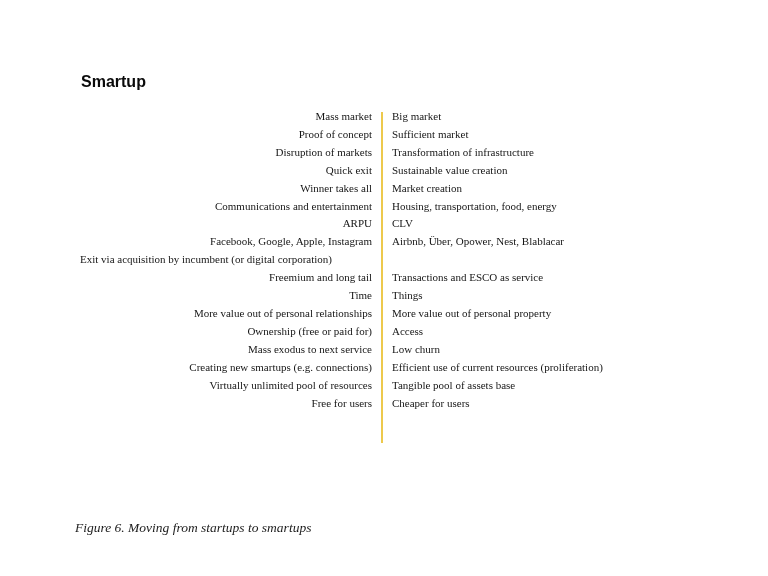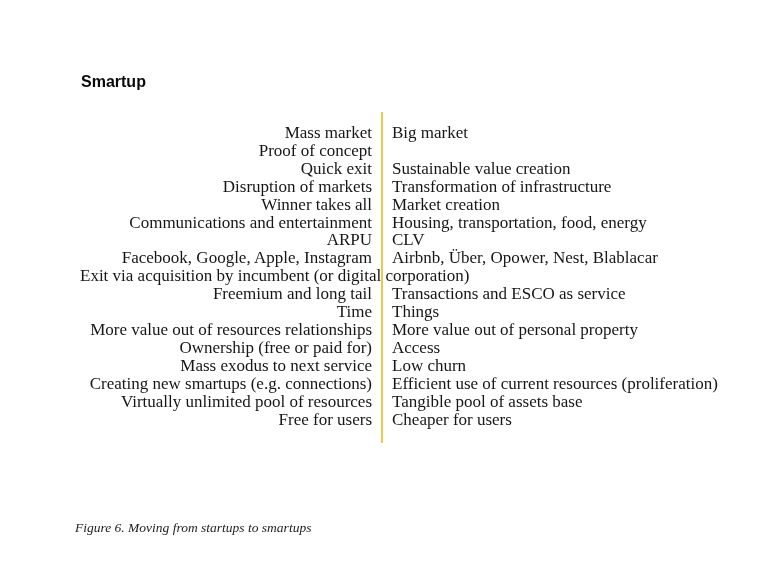--- a/index.html
+++ b/index.html
@@ -31,22 +31,22 @@
     color: #0a0a0a;
   }
   .header-left {
     width: 312px;
     text-align: right;
   }
   .header-right {
     padding-left: 21px;
   }
   .body-rows {
-    margin-top: 32px;
-    font-size: 17px;
+    margin-top: 16px;
+    font-size: 11px;
     line-height: 17.9px;
   }
   .row {
     display: flex;
   }
   .cell-left {
     width: 312px;
     text-align: right;
   }
   .cell-right {
@@ -82,28 +82,29 @@
       <div class="header-right">Smartup</div>
     </div>
 
     <div class="body-rows">
       <div class="row">
           <div class="cell-left">Mass market</div>
           <div class="cell-right">Big market</div>
         </div>
       <div class="row">
           <div class="cell-left">Proof of concept</div>
+          <div class="cell-right">Sufficient market</div>
+        </div>
+      <div class="row">
+          <div class="cell-left">Disruption of markets</div>
+          <div class="cell-right">Transformation of infrastructure</div>
         </div>
       <div class="row">
           <div class="cell-left">Quick exit</div>
           <div class="cell-right">Sustainable value creation</div>
-        </div>
-      <div class="row">
-          <div class="cell-left">Disruption of markets</div>
-          <div class="cell-right">Transformation of infrastructure</div>
         </div>
       <div class="row">
           <div class="cell-left">Winner takes all</div>
           <div class="cell-right">Market creation</div>
         </div>
       <div class="row">
           <div class="cell-left">Communications and entertainment</div>
           <div class="cell-right">Housing, transportation, food, energy</div>
         </div>
       <div class="row">
@@ -119,21 +120,21 @@
         </div>
       <div class="row">
           <div class="cell-left">Freemium and long tail</div>
           <div class="cell-right">Transactions and ESCO as service</div>
         </div>
       <div class="row">
           <div class="cell-left">Time</div>
           <div class="cell-right">Things</div>
         </div>
       <div class="row">
-          <div class="cell-left">More value out of resources relationships</div>
+          <div class="cell-left">More value out of personal relationships</div>
           <div class="cell-right">More value out of personal property</div>
         </div>
       <div class="row">
           <div class="cell-left">Ownership (free or paid for)</div>
           <div class="cell-right">Access</div>
         </div>
       <div class="row">
           <div class="cell-left">Mass exodus to next service</div>
           <div class="cell-right">Low churn</div>
         </div>

